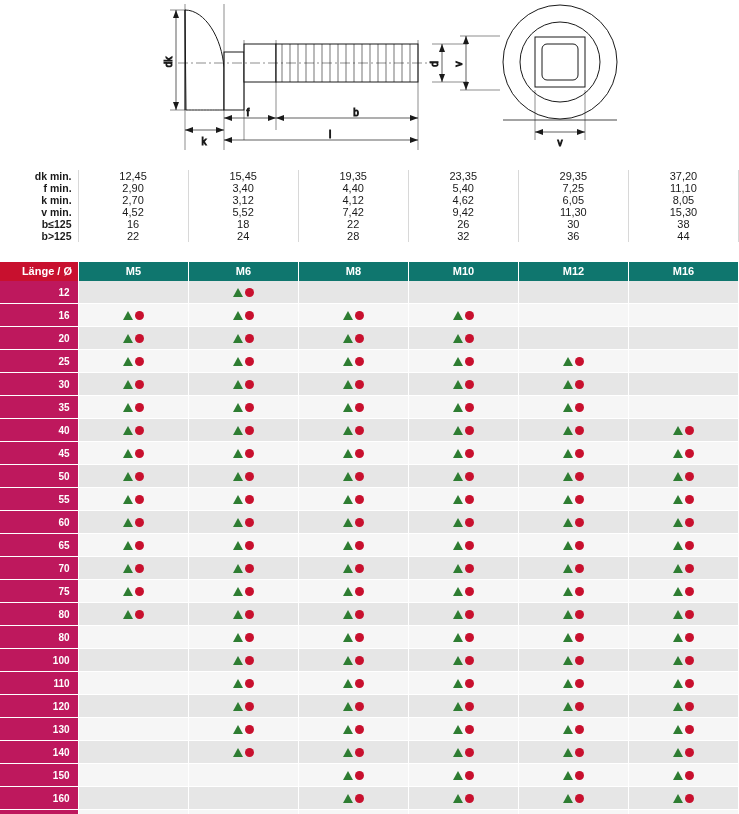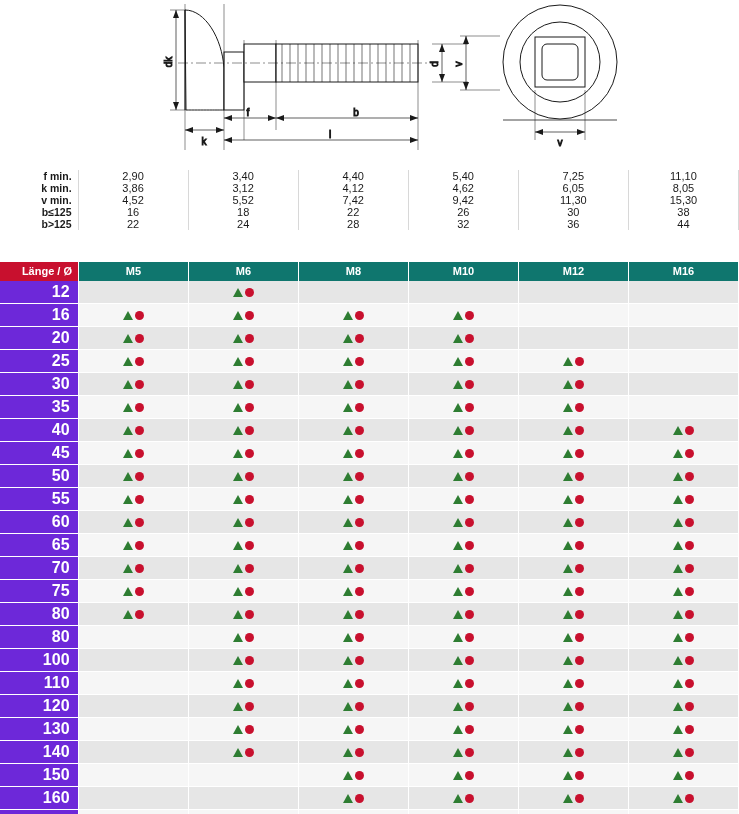--- a/index.html
+++ b/index.html
@@ -86,23 +86,23 @@
     border-collapse: collapse;
   }
   #matrix tr { height: 22px; }
   #matrix td {
     padding: 0;
     height: 22px;
     border-bottom: 1px solid #ffffff;
   }
   #matrix td.len {
     width: 78px;
-    background: #6d28d9;
+    background: #be185d;
     color: #ffffff;
-    font-size: 16px;
+    font-size: 10px;
     font-weight: bold;
     text-align: right;
     padding-right: 8px;
   }
   #matrix td.cell {
     width: 110px;
     text-align: center;
     border-left: 1px solid #ffffff;
     border-right: 1px solid #ffffff;
   }
@@ -246,31 +246,40 @@
         <polygon points="535,132 543,129 543,135" fill="#1a1a1a" stroke="none"></polygon>
         <polygon points="585,132 577,129 577,135" fill="#1a1a1a" stroke="none"></polygon>
       </g>
       <text class="dim" x="560" y="146" text-anchor="middle">v</text>
     </g>
   </svg>
 
   <table id="specs">
     <tbody id="specs-body">
         <tr>
+          <td class="lbl">dk min.</td>
+          <td class="val">12,45</td>
+          <td class="val">15,45</td>
+          <td class="val">19,35</td>
+          <td class="val">23,35</td>
+          <td class="val">29,35</td>
+          <td class="val">37,20</td>
+        </tr>
+        <tr>
           <td class="lbl">f min.</td>
           <td class="val">2,90</td>
           <td class="val">3,40</td>
           <td class="val">4,40</td>
           <td class="val">5,40</td>
           <td class="val">7,25</td>
           <td class="val">11,10</td>
         </tr>
         <tr>
           <td class="lbl">k min.</td>
-          <td class="val">3,86</td>
+          <td class="val">2,70</td>
           <td class="val">3,12</td>
           <td class="val">4,12</td>
           <td class="val">4,62</td>
           <td class="val">6,05</td>
           <td class="val">8,05</td>
         </tr>
         <tr>
           <td class="lbl">v min.</td>
           <td class="val">4,52</td>
           <td class="val">5,52</td>

